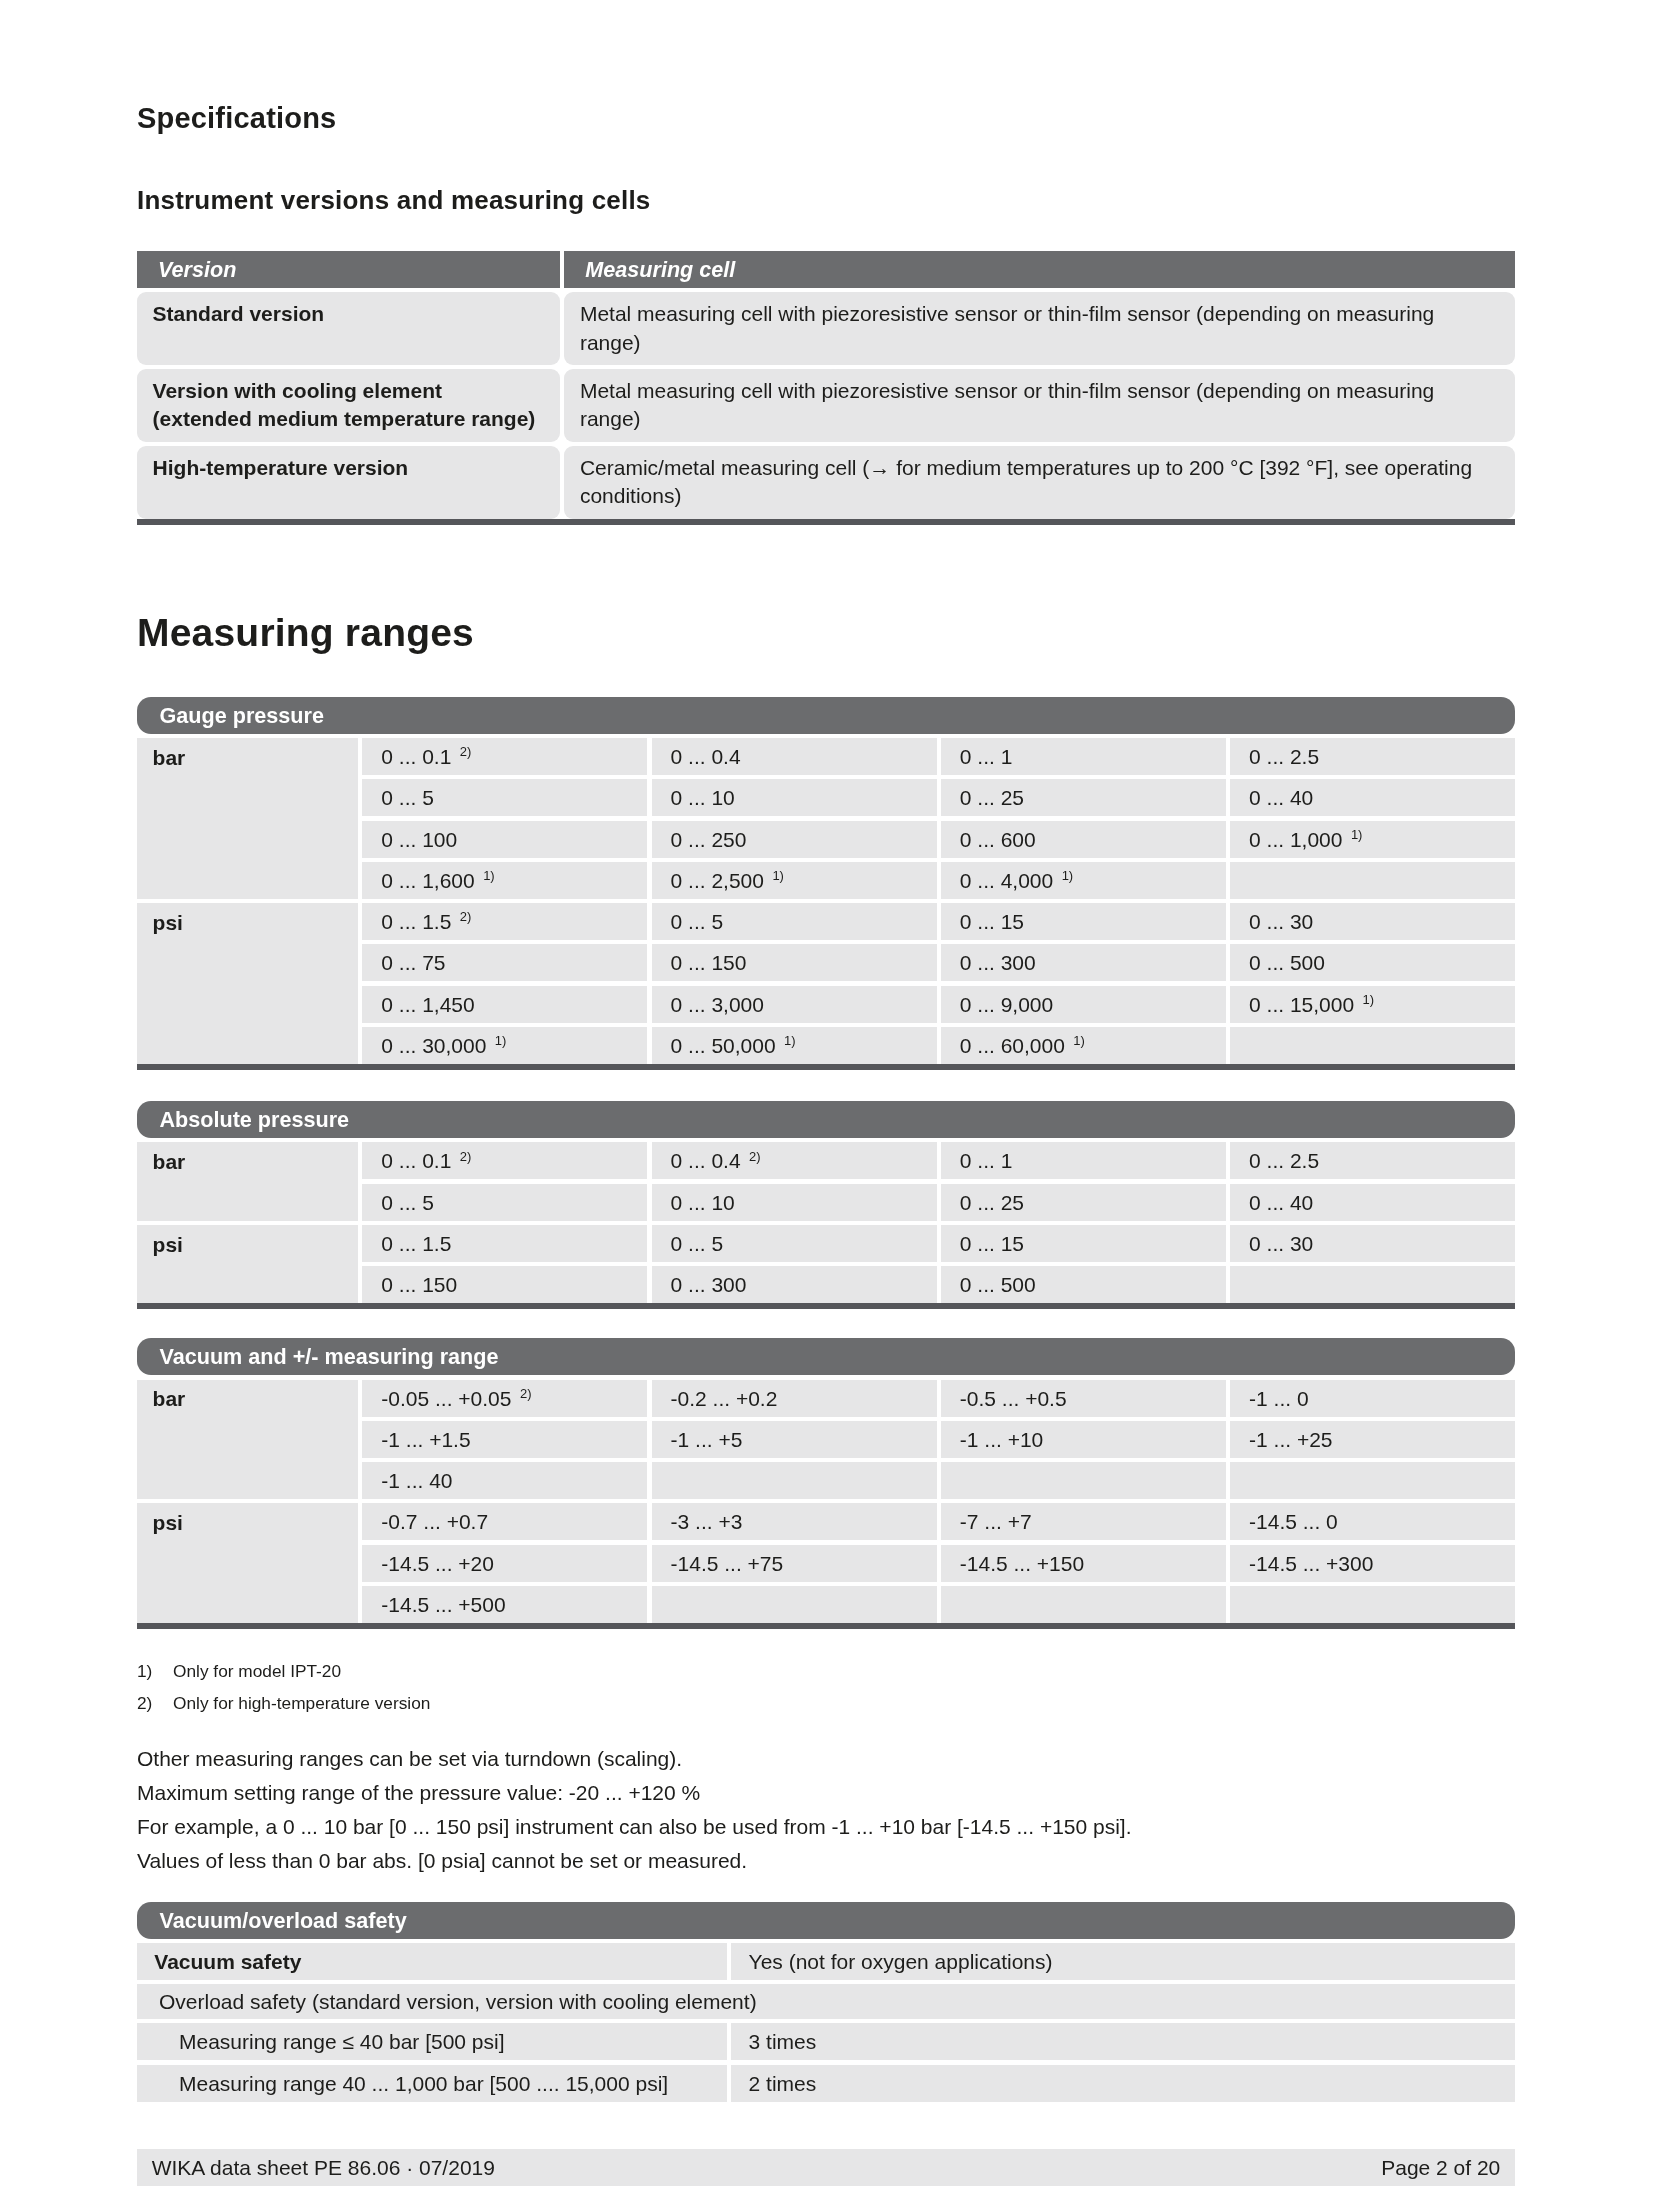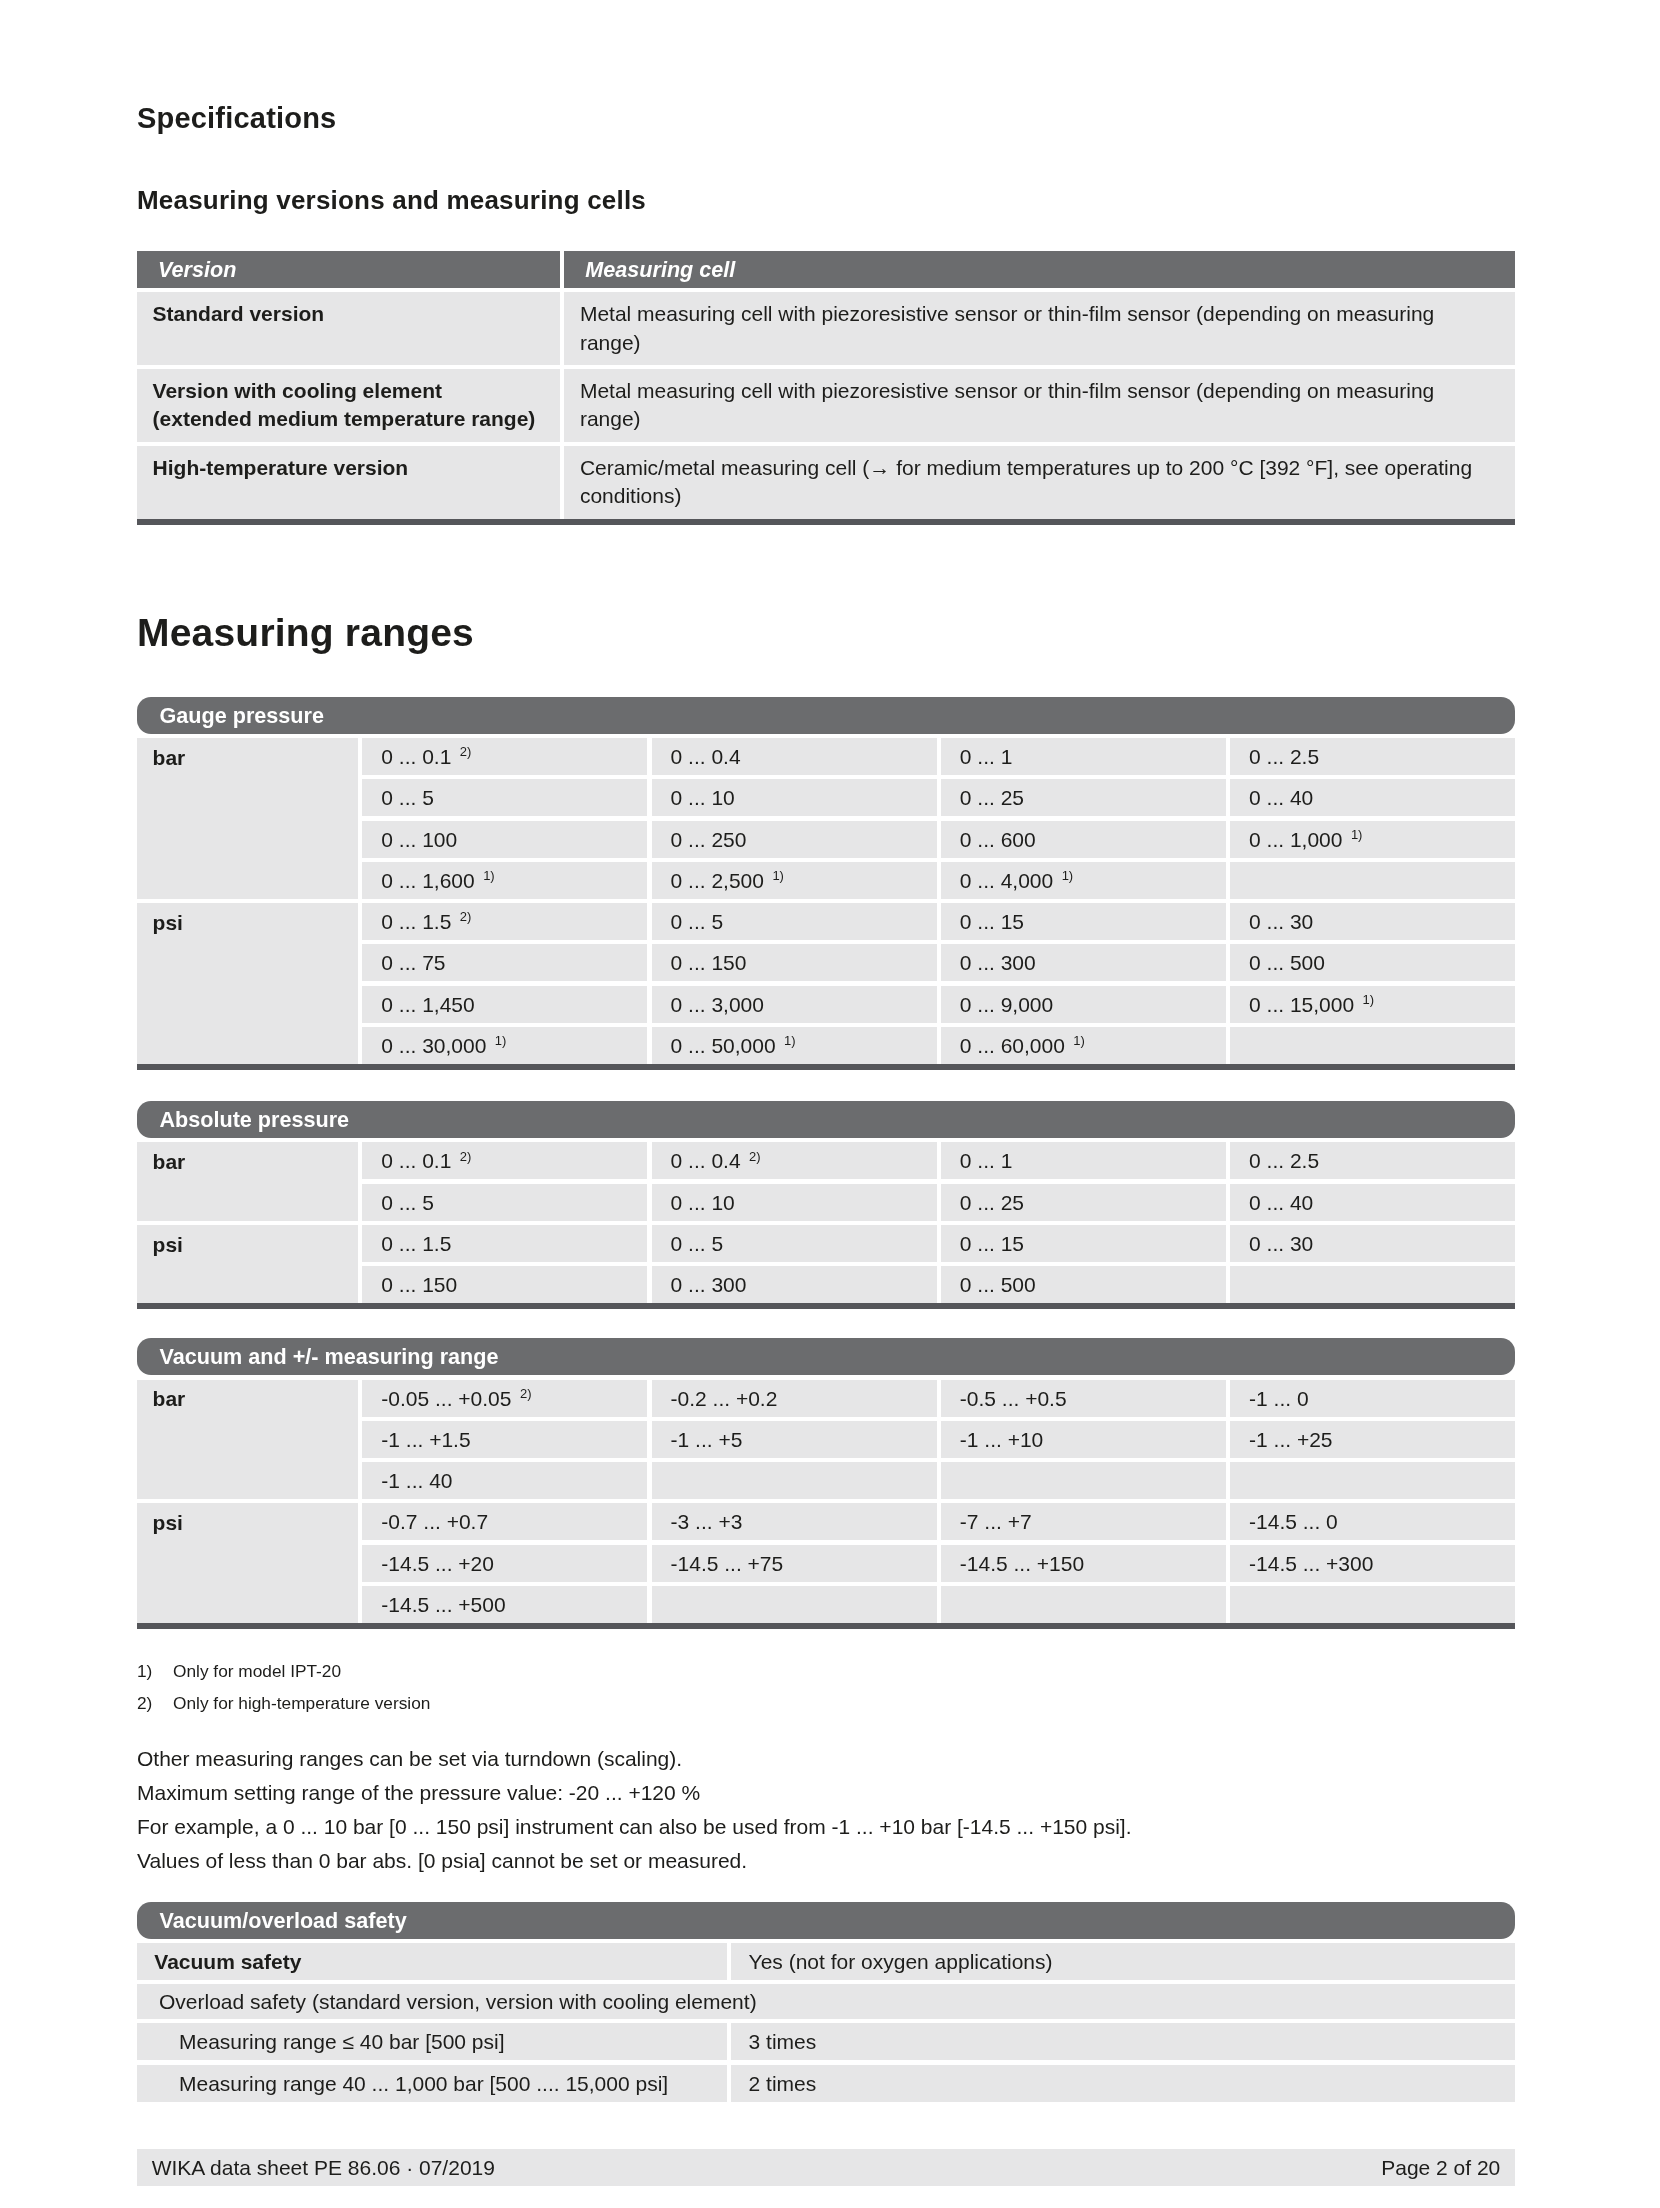--- a/index.html
+++ b/index.html
@@ -16,21 +16,21 @@
   h2.sub   { font-size:26px; font-weight:700; margin-top:50px; letter-spacing:0.2px; }
   h2.big   { font-size:39px; font-weight:700; margin-top:86px; letter-spacing:0.2px; }
 
   
   .vtable { margin-top:35px; }
   .vheader { display:grid; grid-template-columns:423px 1fr; gap:4.3px; }
   .vhcell { background:#6b6c6e; color:#ffffff; font-weight:700; font-size:21.6px;
             height:37px; line-height:37px; padding-left:21px;font-style:italic; }
   .vrow { display:grid; grid-template-columns:423px 1fr; gap:4.3px; margin-top:4.3px; }
   .vcell { background:#e6e6e7; font-size:21px; line-height:28.5px;
-           padding:7.8px 21px 7.8px 15.6px; min-height:67px; white-space:pre-line; }
+           padding:7.8px 21px 7.8px 15.6px; min-height:67px; white-space:pre-line;border-radius:9px; }
   .vcell.bold { font-weight:700; }
 
   
   .rtable { margin-top:42px; }
   .rtable.mt36 { margin-top:31px; }
   .rtable.mt34 { margin-top:29px; }
   .rheader { background:#6b6c6e; color:#ffffff; font-weight:700; font-size:21.6px;
              height:37px; line-height:37px; padding-left:22.5px;border-radius:14px; }
   .rgroup { display:grid; grid-template-columns:221px 1fr 1fr 1fr 1fr; gap:4.3px; margin-top:4.3px; }
   .g4 { grid-template-rows:repeat(4,37px); }
@@ -66,21 +66,21 @@
             display:flex; justify-content:space-between; padding:0 14.7px; font-size:21px; }
 </style>
 </head>
 <body>
 
 <div class="page">
   <div class="content">
 
     <h1 class="title">Specifications</h1>
 
-    <h2 class="sub">Measuring versions and measuring cells</h2>
+    <h2 class="sub">Instrument versions and measuring cells</h2>
 
     <div class="vtable">
       <div class="vheader">
         <div class="vhcell">Version</div>
         <div class="vhcell">Measuring cell</div>
       </div>
       <div class="vrow">
         <div class="vcell bold">Standard version</div>
         <div class="vcell">Metal measuring cell with piezoresistive sensor or thin-film sensor (depending on measuring range)</div>
       </div>

